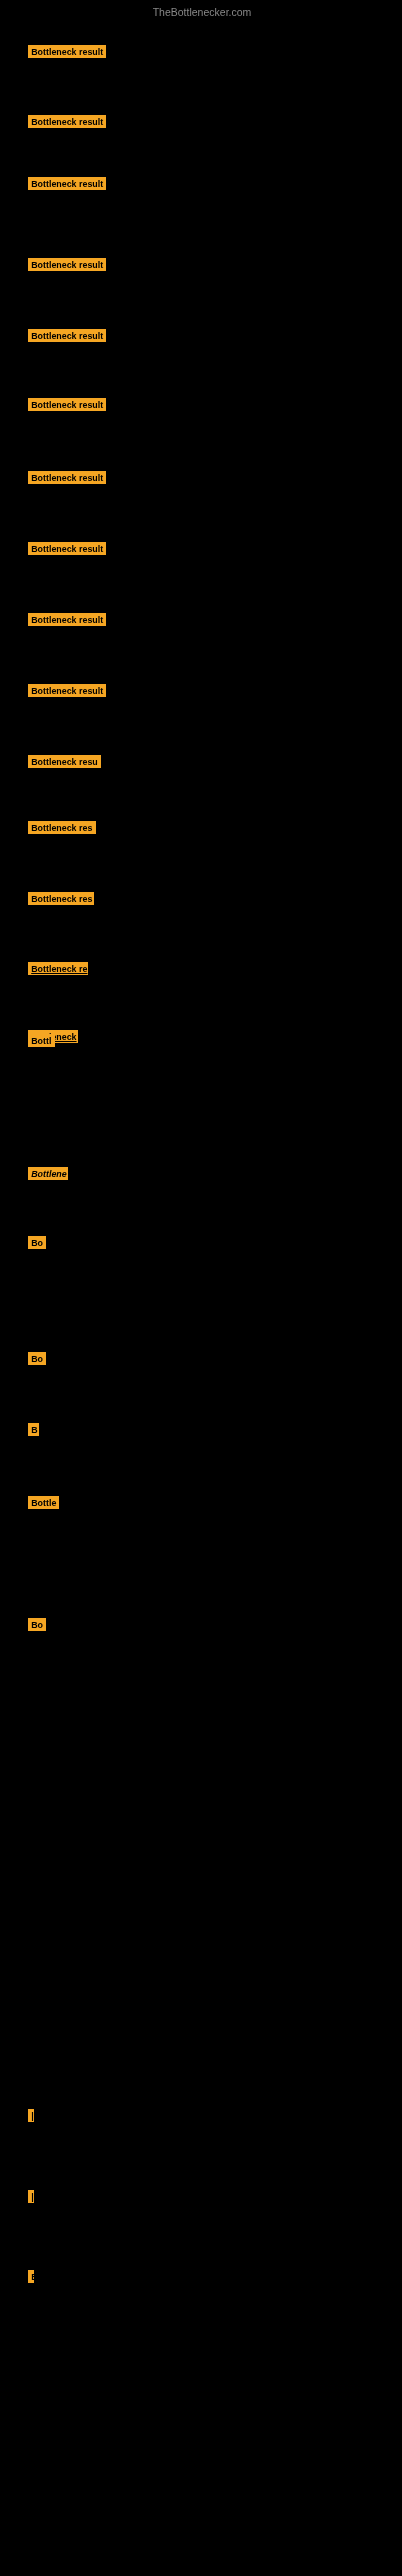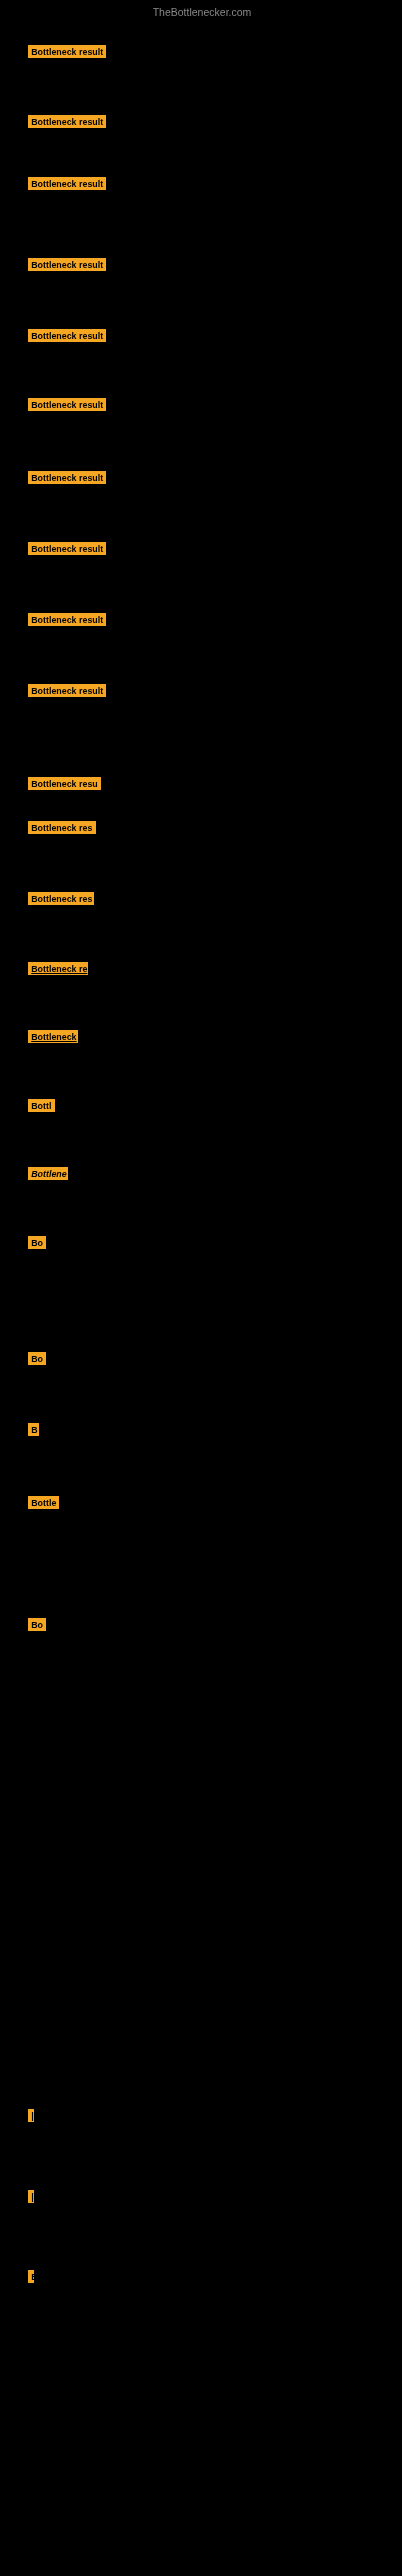--- a/index.html
+++ b/index.html
@@ -44,26 +44,26 @@
 <div class="bottleneck-badge" style="top: 45px; max-width: 81px;">Bottleneck result</div>
 <div class="bottleneck-badge" style="top: 115px; max-width: 81px;">Bottleneck result</div>
 <div class="bottleneck-badge" style="top: 177px; max-width: 81px;">Bottleneck result</div>
 <div class="bottleneck-badge" style="top: 258px; max-width: 81px;">Bottleneck result</div>
 <div class="bottleneck-badge" style="top: 329px; max-width: 81px;">Bottleneck result</div>
 <div class="bottleneck-badge" style="top: 398px; max-width: 81px;">Bottleneck result</div>
 <div class="bottleneck-badge" style="top: 471px; max-width: 81px;">Bottleneck result</div>
 <div class="bottleneck-badge" style="top: 542px; max-width: 81px;">Bottleneck result</div>
 <div class="bottleneck-badge" style="top: 613px; max-width: 81px;">Bottleneck result</div>
 <div class="bottleneck-badge" style="top: 684px; max-width: 81px;">Bottleneck result</div>
-<div class="bottleneck-badge" style="top: 777px; max-width: 74px;">Bottleneck resu</div>
+<div class="bottleneck-badge" style="top: 755px; max-width: 74px;">Bottleneck resu</div>
 <div class="bottleneck-badge" style="top: 821px; max-width: 68px;">Bottleneck res</div>
 <div class="bottleneck-badge" style="top: 892px; max-width: 66px;">Bottleneck res</div>
 <div class="bottleneck-badge" style="top: 962px; max-width: 60px; text-decoration: underline;">Bottleneck re</div>
 <div class="bottleneck-badge" style="top: 1030px; max-width: 50px; text-decoration: underline;">Bottleneck</div>
-<div class="bottleneck-badge" style="top: 1099px; max-width: 32px;">Bottl</div>
+<div class="bottleneck-badge" style="top: 1034px; max-width: 32px;">Bottl</div>
 <div class="bottleneck-badge" style="top: 1167px; max-width: 40px; font-style: italic;">Bottlene</div>
 <div class="bottleneck-badge" style="top: 1236px; max-width: 17.7px;">Bo</div>
 <div class="bottleneck-badge" style="top: 1352px; max-width: 17.7px;">Bo</div>
 <div class="bottleneck-badge" style="top: 1423px; max-width: 11.3px;">B</div>
 <div class="bottleneck-badge" style="top: 1496px; max-width: 31px;">Bottle</div>
 <div class="bottleneck-badge" style="top: 1618px; max-width: 17.7px;">Bo</div>
 <div class="bottleneck-badge" style="top: 2109px; max-width: 6.4px;">|</div>
 <div class="bottleneck-badge" style="top: 2190px; max-width: 6.4px;">|</div>
 <div class="bottleneck-badge" style="top: 2270px; max-width: 6.4px;">E</div>
 

